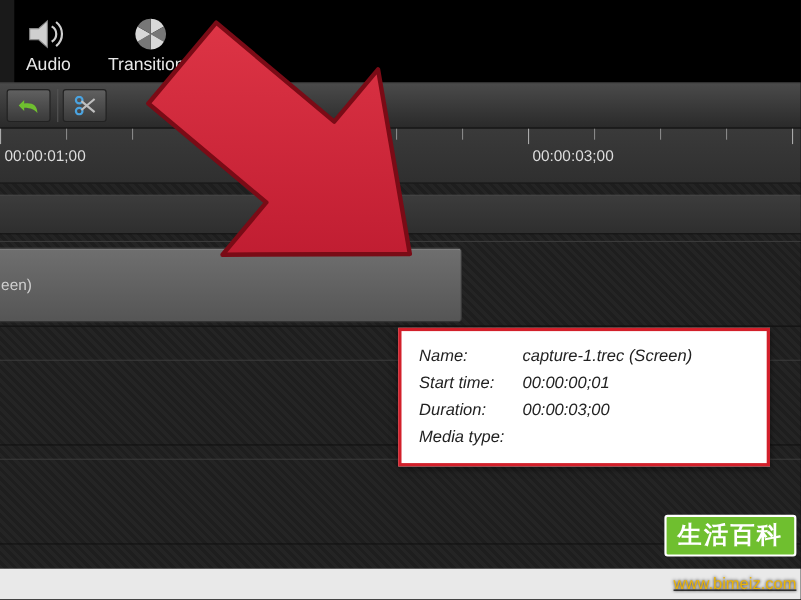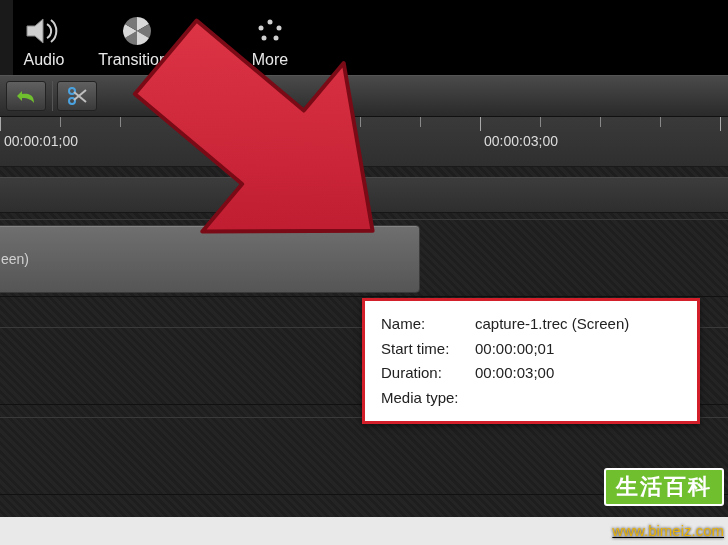--- a/index.html
+++ b/index.html
@@ -28,21 +28,21 @@
   
   .tracks { position: absolute; top: 167px; left: 0; width: 728px; height: 350px; background: repeating-linear-gradient(0deg,#262626 0,#262626 2px,#222 2px,#222 4px); }
   .track-row { position: absolute; left: 0; width: 728px; height: 78px; border-top: 1px solid #3a3a3a; border-bottom: 1px solid #111; }
   .track-top { top: 10px; height: 36px; background: linear-gradient(#3c3c3c,#2e2e2e); border-top:1px solid #4a4a4a; border-bottom:1px solid #161616; }
   .clip { position: absolute; height: 68px; background: linear-gradient(#6f6f6f,#555); border: 1px solid #3a3a3a; border-radius: 4px; color: #d0d0d0; font-size: 14px; display: flex; align-items: center; padding-left: 10px; box-shadow: inset 0 1px 0 rgba(255,255,255,0.15); }
   .track1 { top: 52px; }
   .track2 { top: 160px; }
   .track3 { top: 250px; }
 
   
-  .tooltip { position: absolute; background: #fff; border: 3px solid #d21f2a; padding: 10px 14px; color: #222; font-size: 15px; line-height: 1.5; box-shadow: 0 2px 6px rgba(0,0,0,0.5); }
+  .tooltip { position: absolute; background: #fff; border: 3px solid #d21f2a; padding: 10px 14px; color: #222; font-size: 15px; line-height: 1.5; box-shadow: 0 2px 6px rgba(0,0,0,0.5); font-style: italic; }
   .tooltip table td { padding: 0 6px 0 0; vertical-align: top; }
   .tooltip table td.k { width: 92px; }
 
   
   .arrow-wrap { position: absolute; top: -12px; left: 80px; width: 340px; height: 360px; pointer-events: none; }
 
   
   .watermark-box { position: absolute; bottom: 6px; right: 4px; text-align: right; text-decoration: underline; }
   .wm-cn { display: inline-block; background: #6fbf2f; color: #fff; font-weight: bold; font-size: 22px; padding: 2px 10px; border: 2px solid #fff; border-radius: 3px; letter-spacing: 2px; }
   .wm-url { color: #eab308; font-size: 15px; margin-top: 16px; text-shadow: 0 0 3px #000; }
@@ -76,32 +76,20 @@
             <path d="M0 0 L0 -14 A14 14 0 0 1 12 -7 Z" fill="#d8d8d8"></path>
             <path d="M0 0 L12 -7 A14 14 0 0 1 12 7 Z" fill="#777"></path>
             <path d="M0 0 L12 7 A14 14 0 0 1 0 14 Z" fill="#d8d8d8"></path>
             <path d="M0 0 L0 14 A14 14 0 0 1 -12 7 Z" fill="#777"></path>
             <path d="M0 0 L-12 7 A14 14 0 0 1 -12 -7 Z" fill="#d8d8d8"></path>
             <path d="M0 0 L-12 -7 A14 14 0 0 1 0 -14 Z" fill="#777"></path>
           </g>
         </svg>
       </span>
       <span class="tlabel">Transitions</span>
-    </div>
-    <div class="toolbar-item" style="margin-left:40px">
-      <span class="ticon">
-        <svg width="34" height="30" viewBox="0 0 34 30">
-          <circle cx="17" cy="6" r="2.5" fill="#cfcfcf"></circle>
-          <circle cx="8" cy="12" r="2.5" fill="#cfcfcf"></circle>
-          <circle cx="26" cy="12" r="2.5" fill="#cfcfcf"></circle>
-          <circle cx="11" cy="22" r="2.5" fill="#cfcfcf"></circle>
-          <circle cx="23" cy="22" r="2.5" fill="#cfcfcf"></circle>
-        </svg>
-      </span>
-      <span class="tlabel">More</span>
     </div>
   </div>
 
   <div class="secondary-bar">
     <div class="sec-btn">
       <span>
         <svg width="20" height="16" viewBox="0 0 20 16">
             <path d="M6 3 L1 8 L6 13 L6 10 C12 10 16 12 18 15 C18 7 13 5 6 6 Z" fill="#6fbf2f"></path>
           </svg>
       </span>

